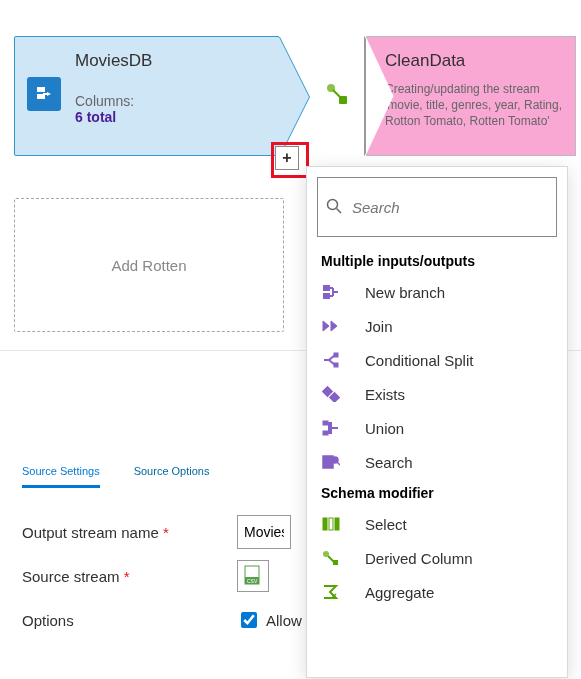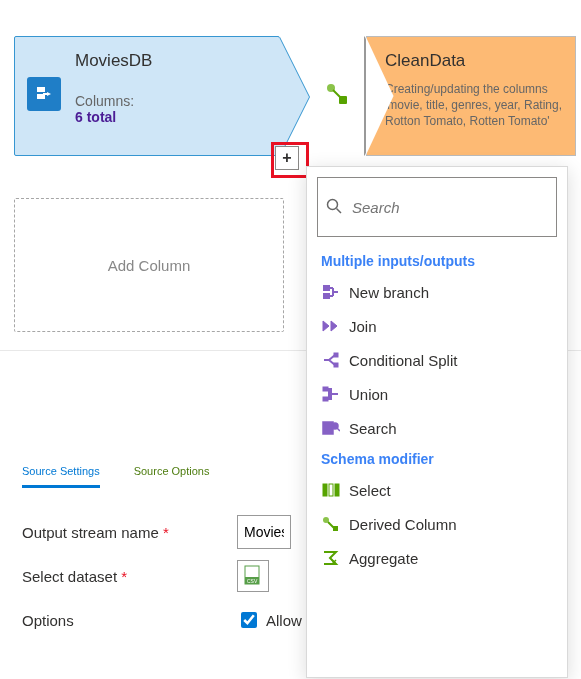--- a/index.html
+++ b/index.html
@@ -38,21 +38,21 @@
   font-size:16px; font-weight:600; z-index:2;
 }
 .plus-highlight {
   position:absolute; left:271px; top:142px; width:32px; height:30px;
   border:3px solid #e81123; z-index:3; pointer-events:none;
 }
 
 
 .node-clean {
   position:absolute; left:366px; top:36px; width:210px; height:120px;
-  background:#fdba74; border:1px solid #bbb; box-sizing:border-box;
+  background:#f9a8d4; border:1px solid #bbb; box-sizing:border-box;
 }
 .node-clean::before{
   content:""; position:absolute; left:-1px; top:-1px; width:0; height:0;
   border-top:60px solid transparent;
   border-bottom:60px solid transparent;
   border-left:28px solid #fff;
   filter:drop-shadow(-1px 0 0 #333);
   transform:translateX(-0.5px);
 }
 .node-clean .clean-icon {
@@ -66,42 +66,42 @@
 .add-src {
   position:absolute; left:14px; top:198px; width:268px; height:132px;
   border:1.5px dashed #a6a6a6; border-radius:2px;
   display:flex; align-items:center; justify-content:center;
   color:#888; font-size:15px;
 }
 
 
 .settings { position:absolute; left:0; right:0; top:455px; bottom:0; padding:10px 22px 0 22px; }
 .tabs { display:flex; gap:34px; border-bottom:0; margin-bottom:22px; font-size:11px; }
-.tab { color:#4d7c0f; padding-bottom:8px; }
+.tab { color:#0369a1; padding-bottom:8px; }
 .tab.active { color:#0078d4; border-bottom:3px solid #0078d4; }
 .form-row { display:flex; align-items:center; height:44px; font-size:15px; }
 .form-row .lbl { width:215px; color:#323130; }
 .req { color:#e81123; }
 .txt-in { width:40px; height:28px; border:1px solid #999; padding:2px 6px; font-size:14px; background:#fff; }
 .ds-btn { width:30px; height:30px; border:1px solid #999; background:#fff; display:flex; align-items:center; justify-content:center; }
 .chk { width:16px; height:16px; accent-color:#0078d4; }
 
 
 .popup {
   position:absolute; left:306px; top:166px; width:262px; height:512px;
   background:#fff; border:1px solid #d9d9d9;
   box-shadow:0 4px 18px rgba(0,0,0,.14);
   z-index:5; box-sizing:border-box;
 }
 .search-wrap { padding:10px; }
 .search-box { display:flex; align-items:center; border:1px solid #8a8886; height:34px; padding:12px 8px; }
 .search-box input { border:0; outline:0; font-size:15px; font-style:italic; color:#9e9c9c; width:100%; }
 .search-box svg { margin-right:8px; }
-.section-hdr { padding:6px 14px 6px 14px; font-size:14px; font-weight:600; color:#3b82f6; }
-.menu-item { display:flex; align-items:center; gap:8px; padding:8px 14px; font-size:15px; cursor:pointer; }
+.section-hdr { padding:6px 14px 6px 14px; font-size:14px; font-weight:600; color:#000000; }
+.menu-item { display:flex; align-items:center; gap:24px; padding:8px 14px; font-size:15px; cursor:pointer; }
 .mi-icon { width:20px; height:18px; display:flex; align-items:center; justify-content:center; }
 
 
 .purple { fill:#8661c5; stroke:#8661c5; }
 .green { fill:#57a300; stroke:#57a300; }
 </style>
 </head>
 <body>
 
 <div class="canvas">
@@ -127,46 +127,46 @@
   <div class="node-clean">
     <div class="clean-icon">
       <svg width="28" height="24" viewBox="0 0 28 24">
         <circle cx="6" cy="6" r="4" fill="#8bc34a"></circle>
         <path d="M8 8 L16 16" stroke="#58a300" stroke-width="2"></path>
         <rect x="14" y="14" width="8" height="8" fill="#57a300" rx="1"></rect>
       </svg>
     </div>
     <div class="body">
       <div class="title">CleanData</div>
-      <div class="desc">Creating/updating the columns 'movie, title, genres, year, Rating, Rotton Tomato, Rotten Tomato'</div>
+      <div class="desc">Creating/updating the stream 'movie, title, genres, year, Rating, Rotton Tomato, Rotten Tomato'</div>
     </div>
   </div>
 
   <div class="add-src">
-    <span>Add Column</span>
+    <span>Add Rotten</span>
   </div>
 
 </div>
 
 <div class="settings">
   <div class="tabs">
     <div class="tab active">Source Settings</div>
     <div class="tab">Source Options</div>
   </div>
 
   <div class="form-row">
     <div class="lbl">
       <span>Output stream name</span> <span class="req">*</span>
     </div>
     <input class="txt-in" value="MoviesDB" style="">
   </div>
 
   <div class="form-row">
     <div class="lbl">
-      <span>Select dataset</span> <span class="req">*</span>
+      <span>Source stream</span> <span class="req">*</span>
     </div>
     <div class="ds-btn">
       <span>
         <svg width="18" height="20" viewBox="0 0 18 20">
             <rect x="1" y="1" width="14" height="18" fill="#fff" stroke="#579e48"></rect>
             <rect x="1" y="12" width="14" height="7" fill="#579e48"></rect>
             <text x="3" y="18" font-size="5" fill="#fff">CSV</text>
           </svg>
       </span>
     </div>
@@ -216,20 +216,29 @@
           <path class="purple" d="M2 8h5M7 8l6-5M7 8l6 5" fill="none" stroke-width="2"></path>
           <rect class="purple" x="12" y="1" width="4" height="4"></rect>
           <rect class="purple" x="12" y="11" width="4" height="4"></rect>
         </svg>
       </span>
     <span>Conditional Split</span>
   </div>
   <div class="menu-item">
     <span class="mi-icon">
         <svg width="18" height="16" viewBox="0 0 18 16">
+          <rect class="purple" x="2" y="2" width="7" height="7" transform="rotate(45 5.5 5.5)"></rect>
+          <rect class="purple" x="9" y="8" width="7" height="7" transform="rotate(45 12.5 11.5)"></rect>
+        </svg>
+      </span>
+    <span>Exists</span>
+  </div>
+  <div class="menu-item">
+    <span class="mi-icon">
+        <svg width="18" height="16" viewBox="0 0 18 16">
           <rect class="purple" x="1" y="1" width="5" height="4"></rect>
           <rect class="purple" x="1" y="11" width="5" height="4"></rect>
           <path class="purple" d="M6 3h3v10H6M9 8h7" fill="none" stroke-width="2"></path>
         </svg>
       </span>
     <span>Union</span>
   </div>
   <div class="menu-item">
     <span class="mi-icon">
         <svg width="18" height="16" viewBox="0 0 18 16">

